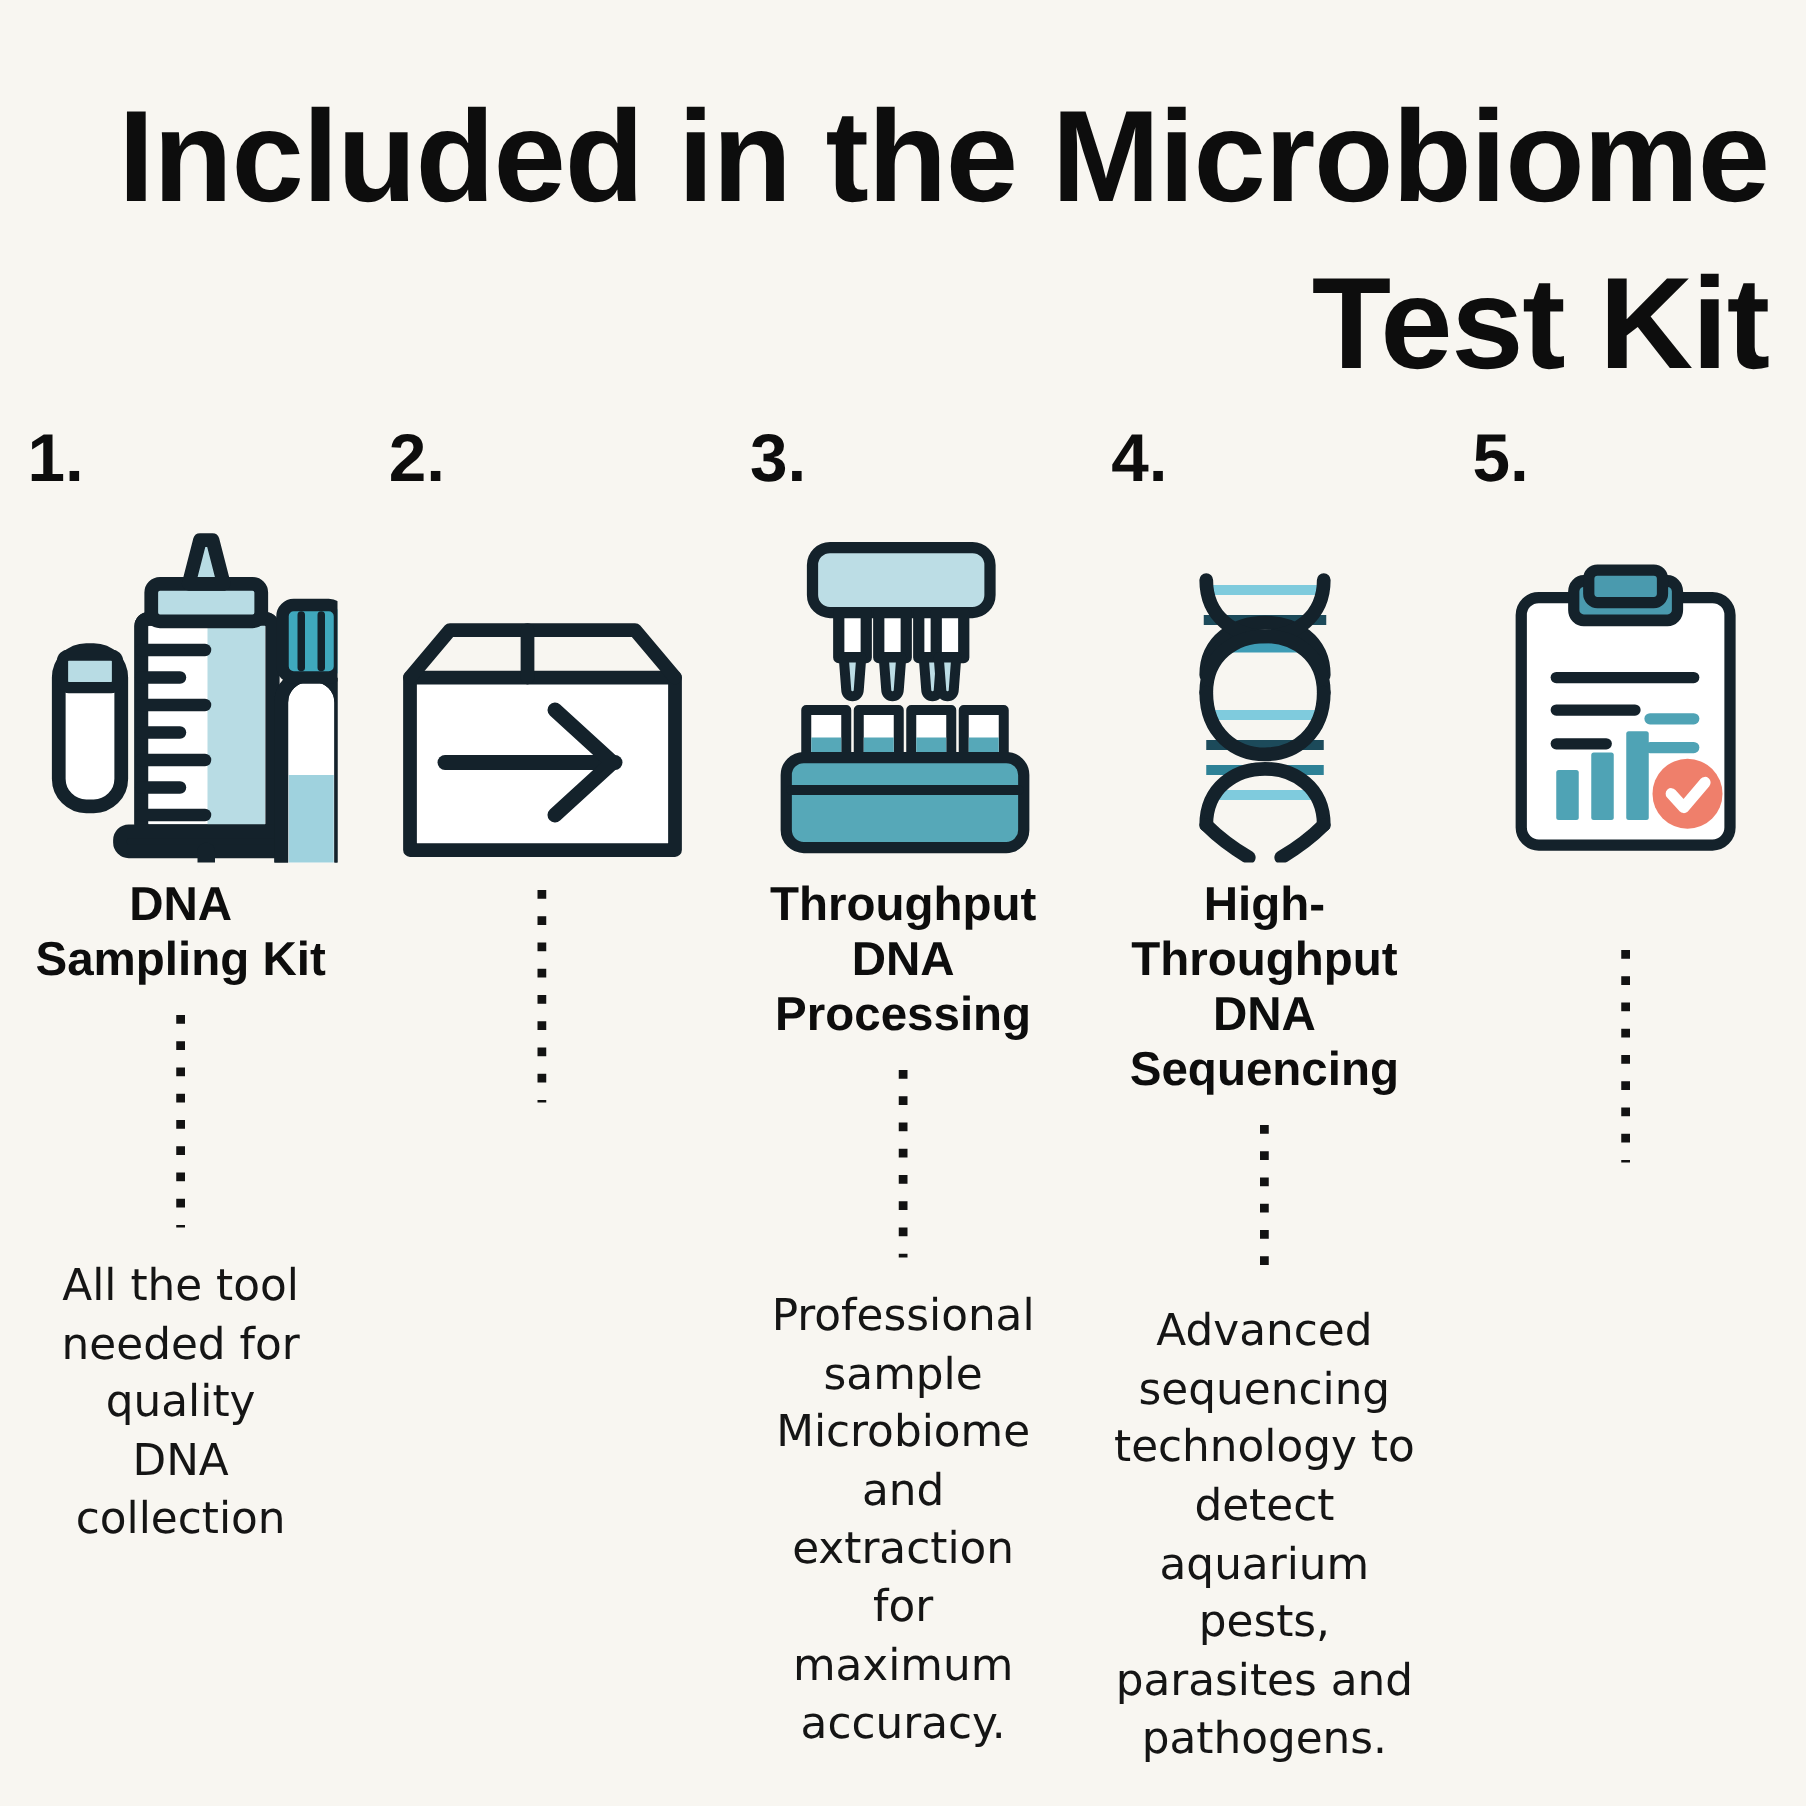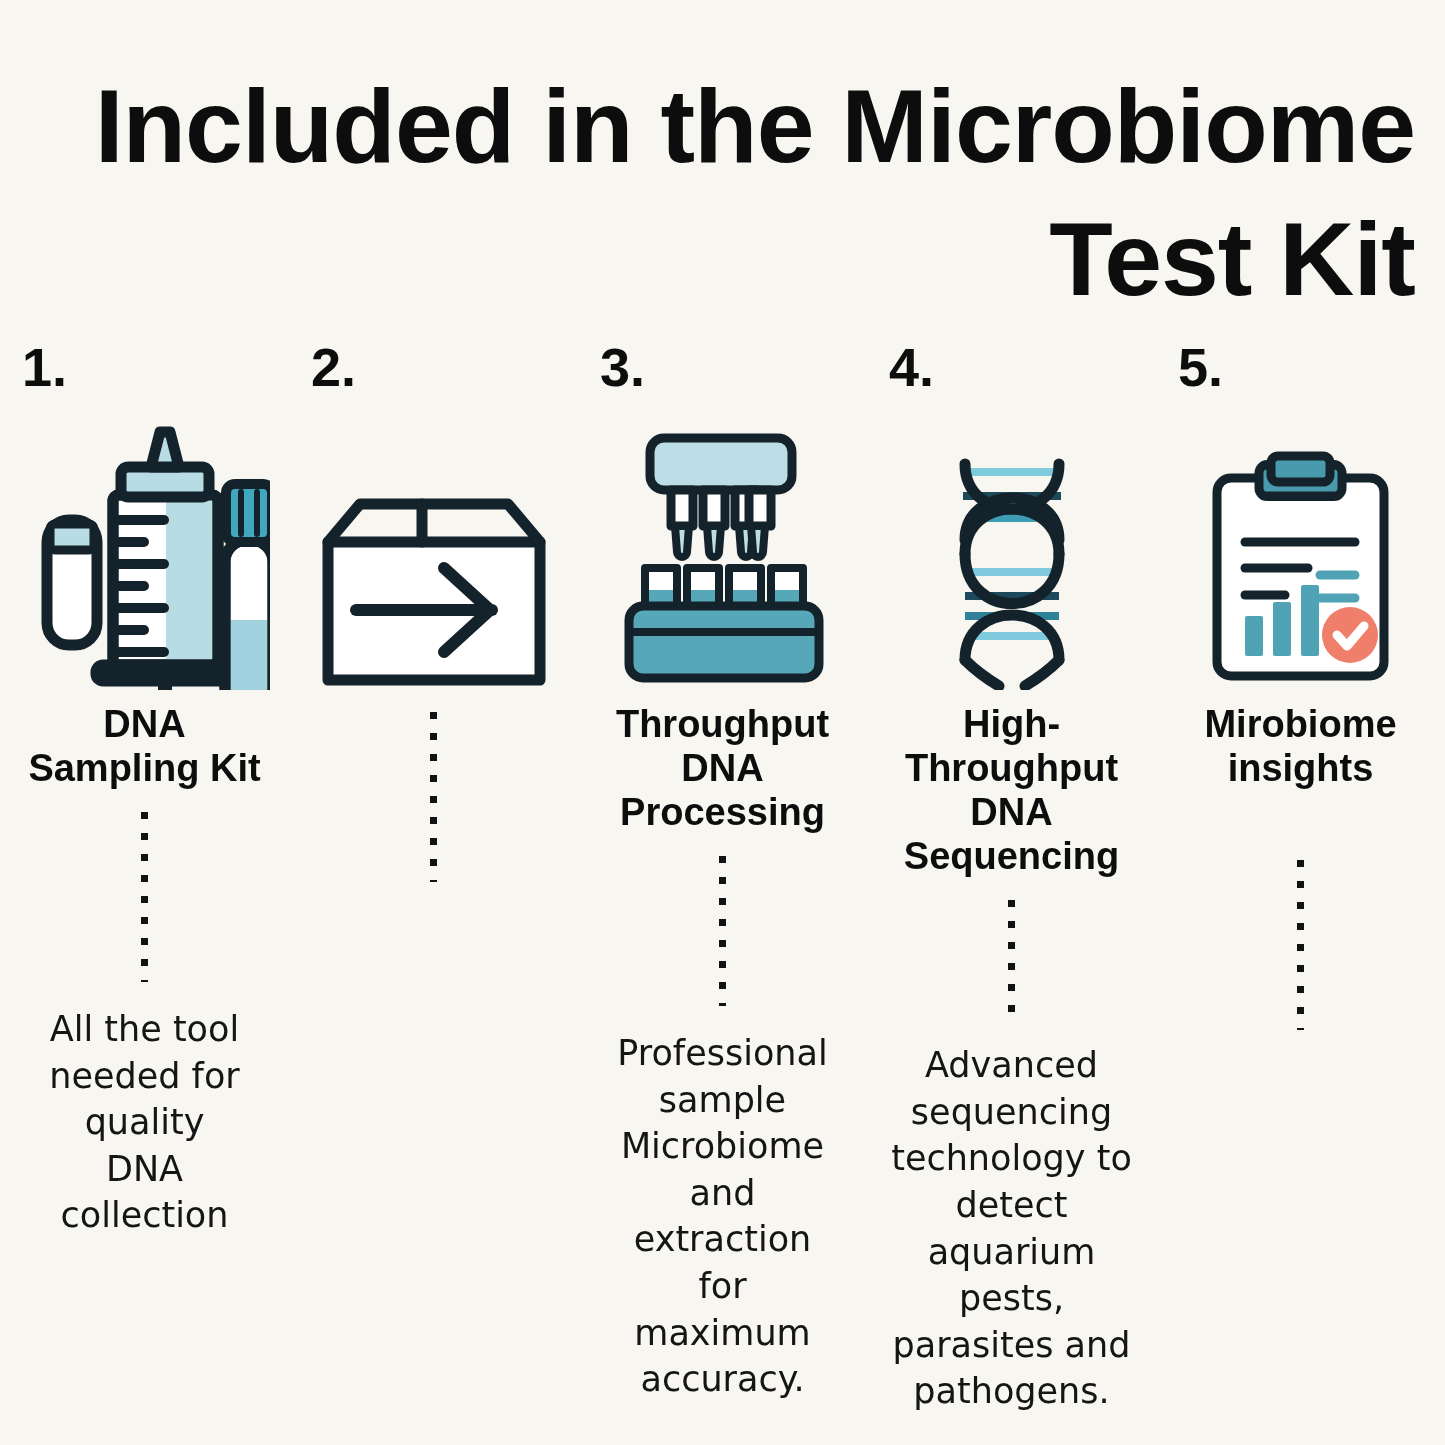--- a/index.html
+++ b/index.html
@@ -323,18 +323,16 @@
           <rect x="42" y="166" width="18" height="40" rx="2"></rect>
           <rect x="70" y="152" width="18" height="54" rx="2"></rect>
           <rect x="98" y="135" width="18" height="71" rx="2"></rect>
         </g>
 
         <circle cx="147" cy="185" r="28" fill="#EF7F6B"></circle>
         <polyline points="134,185 144,196 161,176" fill="none" stroke="#FFFFFF" stroke-width="9" stroke-linecap="round" stroke-linejoin="round"></polyline>
       </svg>
     </div>
 
-    <div class="heading">Mirobiome
-insights</div>
     <div class="divider"></div>
   </div>
 
 </div>
 
 </body></html>

